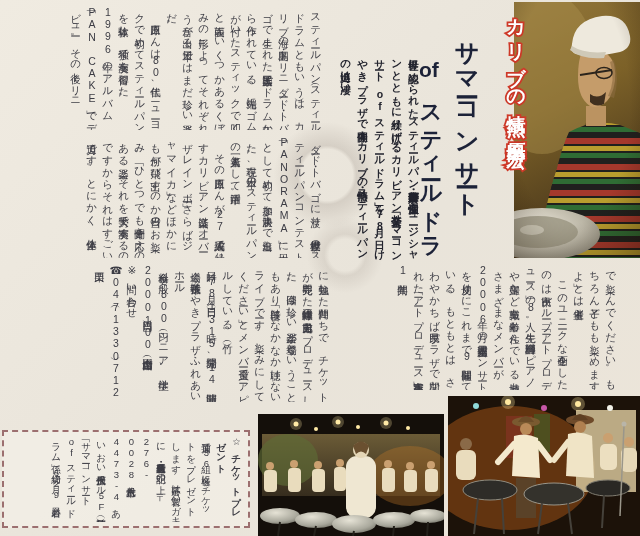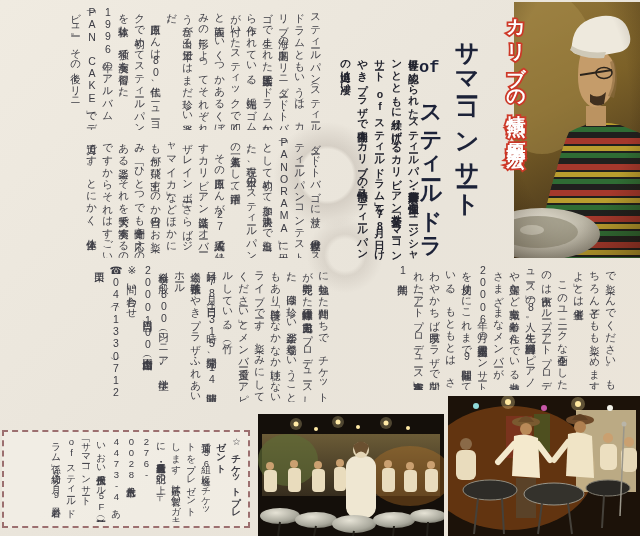--- a/index.html
+++ b/index.html
@@ -16,22 +16,22 @@
   .lead{ font-size:10.5px; line-height:17px; font-weight:bold; color:#23242e; }
   .kicker{
     font-size:19px; font-weight:bold; letter-spacing:2px; color:#ffffff;
     -webkit-text-stroke:3.5px #d23b2a; paint-order:stroke fill;
     text-shadow:0 0 2px rgba(170,40,25,.85);
   }
   .title-navy{ font-weight:bold; color:#1c2238; }
   .title1{ font-size:24px; letter-spacing:2px; }
   .title2{ font-size:22px; letter-spacing:1px; }
   .title-of{
-    position:absolute; font-family:Liberation Mono, monospace;
-    font-size:17px; font-weight:bold; color:#1c2238;
+    position:absolute; font-family:Liberation Sans, sans-serif;
+    font-size:21px; font-weight:bold; color:#1c2238;
   }
   .ticket-box{
     position:absolute; left:2px; top:430px; width:248px; height:98px;
     border:2px dashed #9c6f6f; box-sizing:border-box; background:rgba(245,241,234,.6);
   }
   .ticket-inner{ position:absolute; inset:4px; font-size:9.5px; line-height:15px; color:#3c3c44; }
   .photo{ position:absolute; overflow:hidden; background:#111; }
   .photo svg{ display:block; }
   .wm{ position:absolute; border-radius:50%; pointer-events:none; }
   .wm1{ left:262px; top:110px; width:130px; height:130px;

